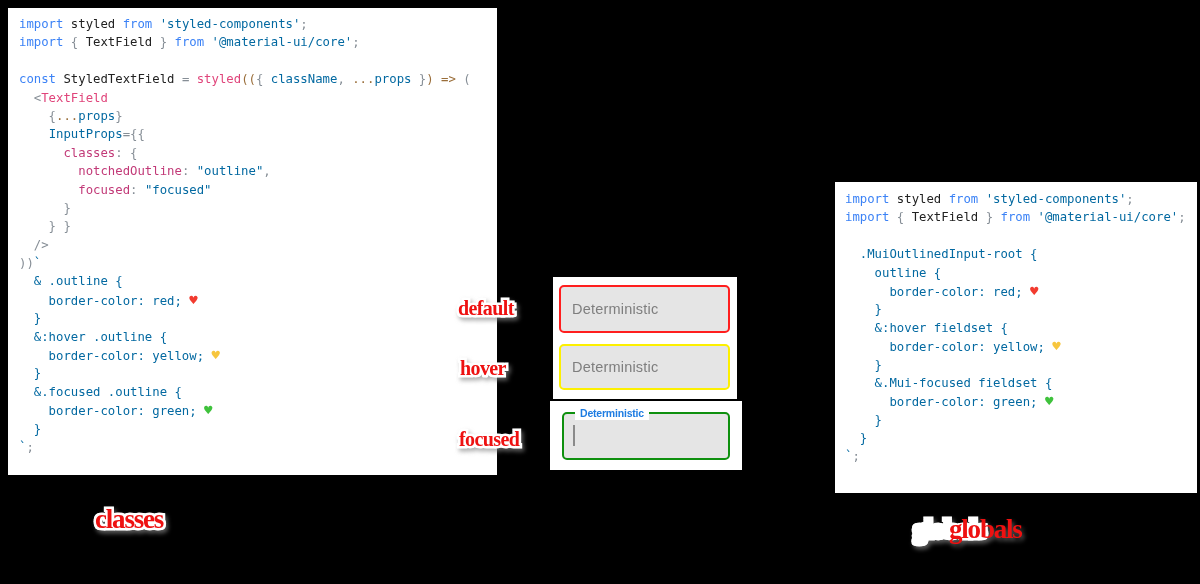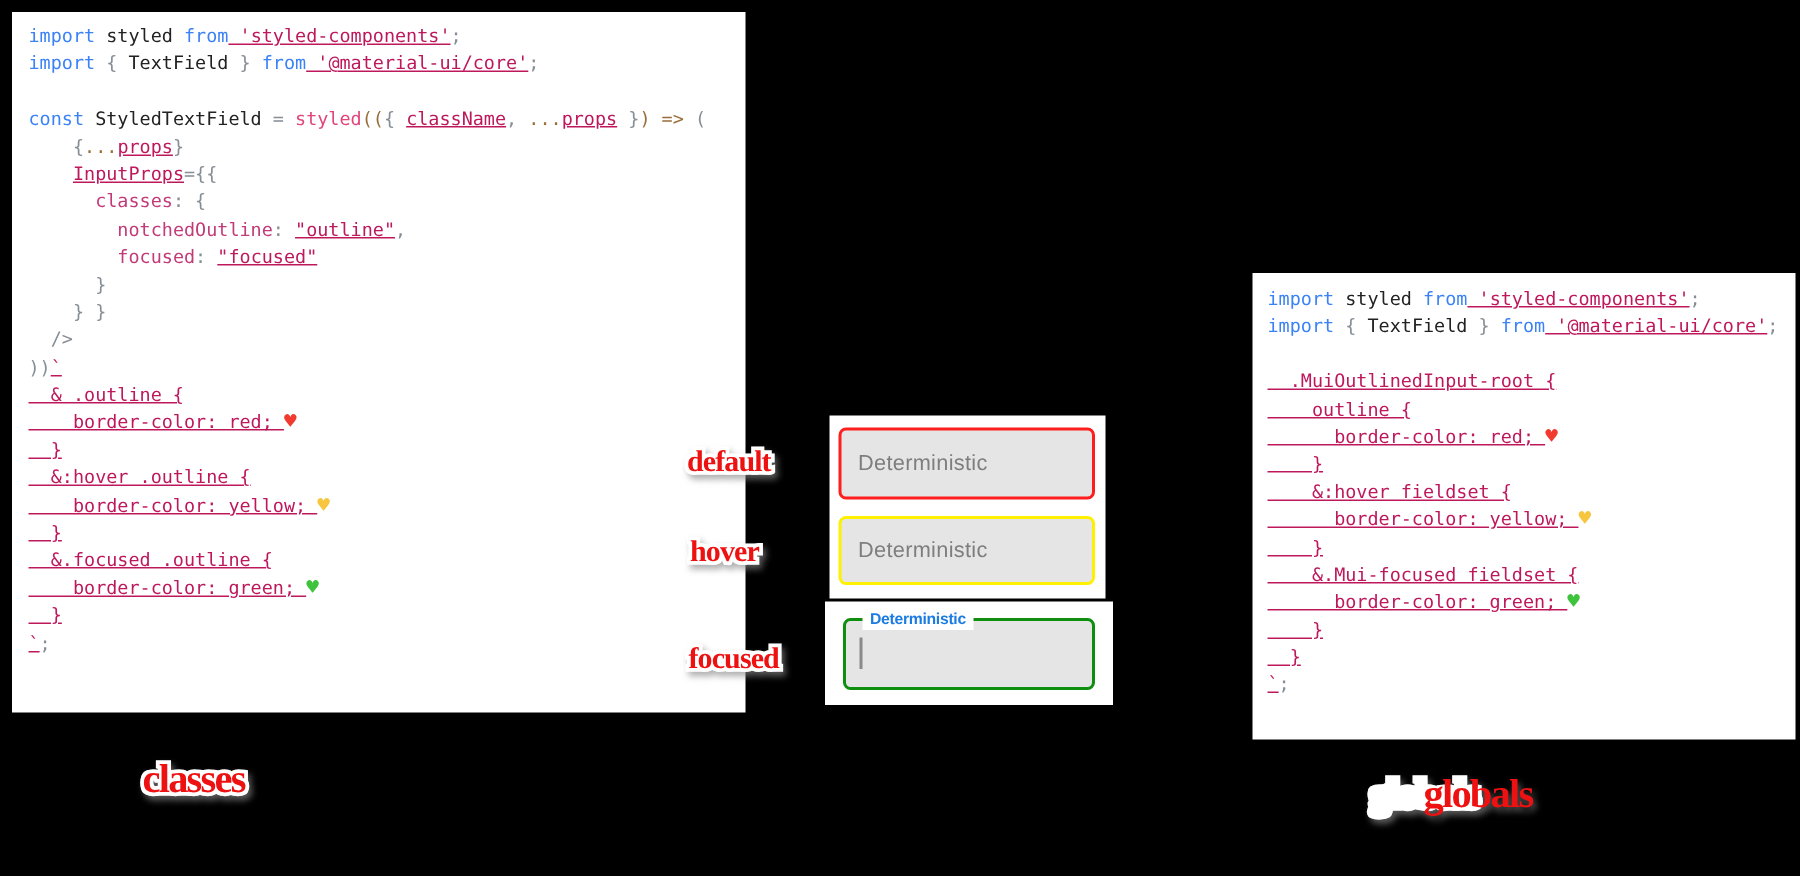--- a/index.html
+++ b/index.html
@@ -12,21 +12,21 @@
     position:absolute;background:#fff;overflow:hidden;
     font-family:"DejaVu Sans Mono",monospace;font-size:12.3px;
     color:#222;box-sizing:border-box;
   }
   .code-left{left:8px;top:8px;width:489px;height:467px;padding:7px 0 0 11px;}
   .code-right{left:835px;top:182px;width:362px;height:311px;padding:8px 0 0 10px;}
   .cl{height:18.4px;line-height:18.4px;white-space:pre;}
   .tok{white-space:pre;}
   .k{color:#3b82f6;}          
   .p{color:#222222;}          
-  .s{color:#be185d;text-decoration:underline;}          
+  .s{color:#0369a1;}          
   .f{color:#e0457b;}          
   .pr{color:#c23a78;}         
   .o{color:#9a6e3a;}          
   .g{color:#868e96;}          
   .hr{color:#f23b2f;font-size:14px;}
   .hy{color:#f7c63e;font-size:14px;}
   .hg{color:#3fc23c;font-size:14px;}
   
   .demo-a{position:absolute;left:553px;top:277px;width:184px;height:122px;background:#fff;}
   .demo-b{position:absolute;left:550px;top:401px;width:192px;height:69px;background:#fff;}
@@ -65,20 +65,21 @@
 </head>
 <body>
 
 <div class="stage">
 
   <div class="code-panel code-left">
       <div class="cl"><span class="tok k">import</span><span class="tok p"> styled </span><span class="tok k">from</span><span class="tok s"> 'styled-components'</span><span class="tok g">;</span></div>
       <div class="cl"><span class="tok k">import</span><span class="tok g"> { </span><span class="tok p">TextField</span><span class="tok g"> } </span><span class="tok k">from</span><span class="tok s"> '@material-ui/core'</span><span class="tok g">;</span></div>
       <div class="cl">&nbsp;</div>
       <div class="cl"><span class="tok k">const</span><span class="tok p"> StyledTextField </span><span class="tok g">=</span><span class="tok f"> styled</span><span class="tok o">((</span><span class="tok g">{ </span><span class="tok s">className</span><span class="tok g">, </span><span class="tok o">...</span><span class="tok s">props</span><span class="tok g"> }</span><span class="tok o">)</span><span class="tok g"> </span><span class="tok o">=&gt;</span><span class="tok g"> (</span></div>
+      <div class="cl"><span class="tok g">  &lt;</span><span class="tok f">TextField</span></div>
       <div class="cl"><span class="tok g">    {</span><span class="tok o">...</span><span class="tok s">props</span><span class="tok g">}</span></div>
       <div class="cl"><span class="tok g">    </span><span class="tok s">InputProps</span><span class="tok g">={{</span></div>
       <div class="cl"><span class="tok g">      </span><span class="tok pr">classes</span><span class="tok g">: {</span></div>
       <div class="cl"><span class="tok g">        </span><span class="tok pr">notchedOutline</span><span class="tok g">: </span><span class="tok s">"outline"</span><span class="tok g">,</span></div>
       <div class="cl"><span class="tok g">        </span><span class="tok pr">focused</span><span class="tok g">: </span><span class="tok s">"focused"</span></div>
       <div class="cl"><span class="tok g">      }</span></div>
       <div class="cl"><span class="tok g">    } }</span></div>
       <div class="cl"><span class="tok g">  /&gt;</span></div>
       <div class="cl"><span class="tok g">))</span><span class="tok s">`</span></div>
       <div class="cl"><span class="tok s">  &amp; .outline {</span></div>

